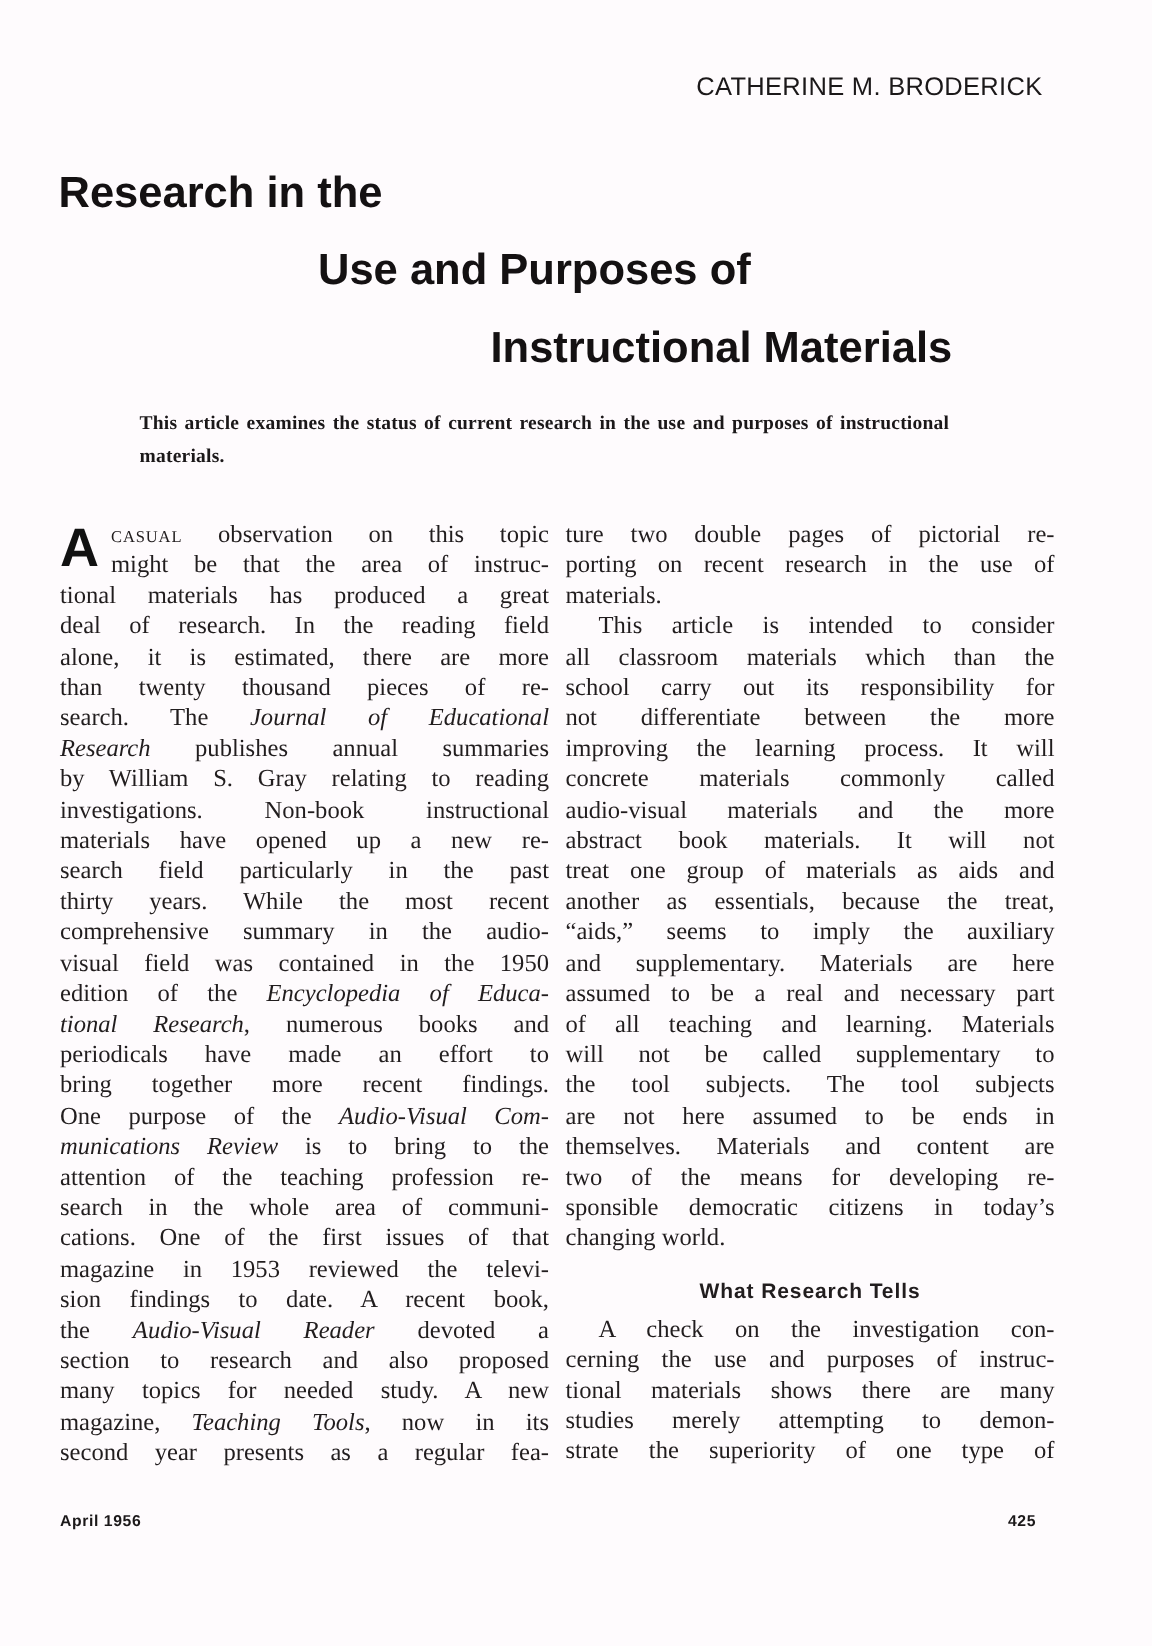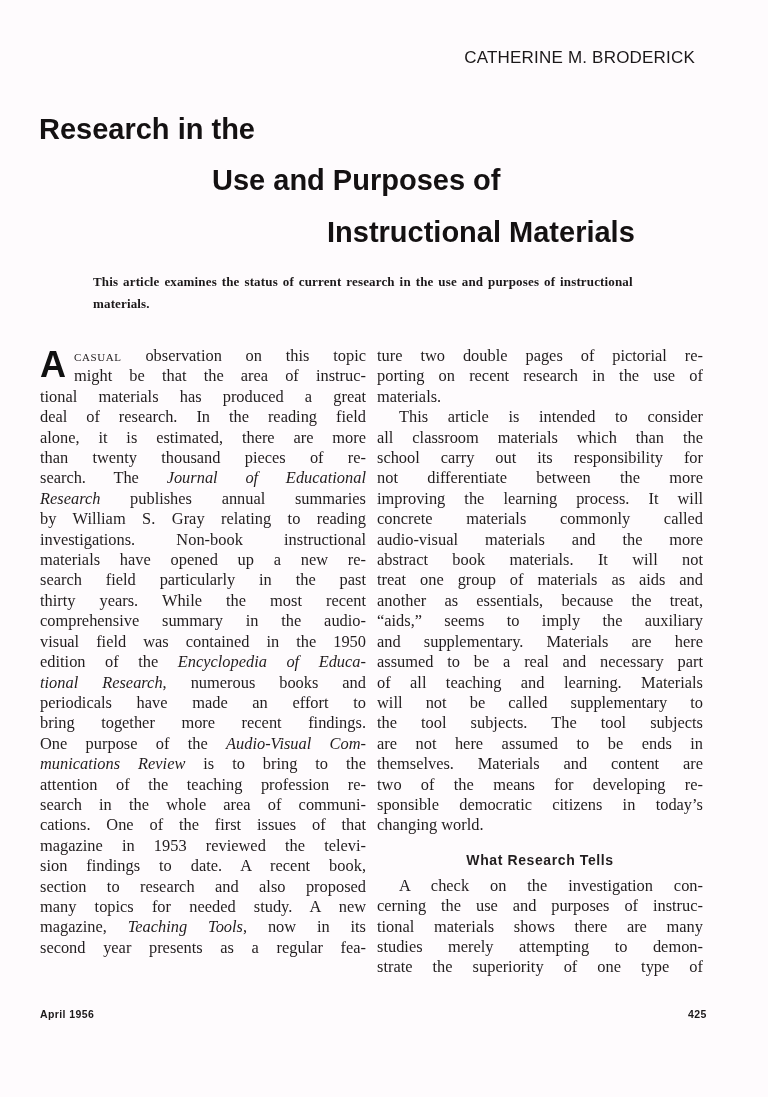--- a/index.html
+++ b/index.html
@@ -114,21 +114,21 @@
       left: 40px;
       font-family: "Liberation Sans", sans-serif;
       font-weight: bold;
       font-size: 10.5px;
       letter-spacing: 0.4px;
       color: #1b1819;
     }
     .footer-right {
       position: absolute;
       top: 1008px;
-      left: 688px;
+      left: 672px;
       font-family: "Liberation Sans", sans-serif;
       font-weight: bold;
       font-size: 10.5px;
       letter-spacing: 0.4px;
       color: #1b1819;
     }
   </style>
 </head>
 <body>
 
@@ -165,20 +165,21 @@
           <span class="line"><em>tional Research</em>, numerous books and</span>
           <span class="line">periodicals have made an effort to</span>
           <span class="line">bring together more recent findings.</span>
           <span class="line">One purpose of the <em>Audio-Visual Com-</em></span>
           <span class="line"><em>munications Review</em> is to bring to the</span>
           <span class="line">attention of the teaching profession re-</span>
           <span class="line">search in the whole area of communi-</span>
           <span class="line">cations. One of the first issues of that</span>
           <span class="line">magazine in 1953 reviewed the televi-</span>
           <span class="line">sion findings to date. A recent book,</span>
+          <span class="line">the <em>Audio-Visual Reader</em> devoted a</span>
           <span class="line">section to research and also proposed</span>
           <span class="line">many topics for needed study. A new</span>
           <span class="line">magazine, <em>Teaching Tools</em>, now in its</span>
           <span class="line">second year presents as a regular fea-</span>
         </div>
     </div>
   </div>
 
   <div class="col col-right">
     <div id="right-p1">

